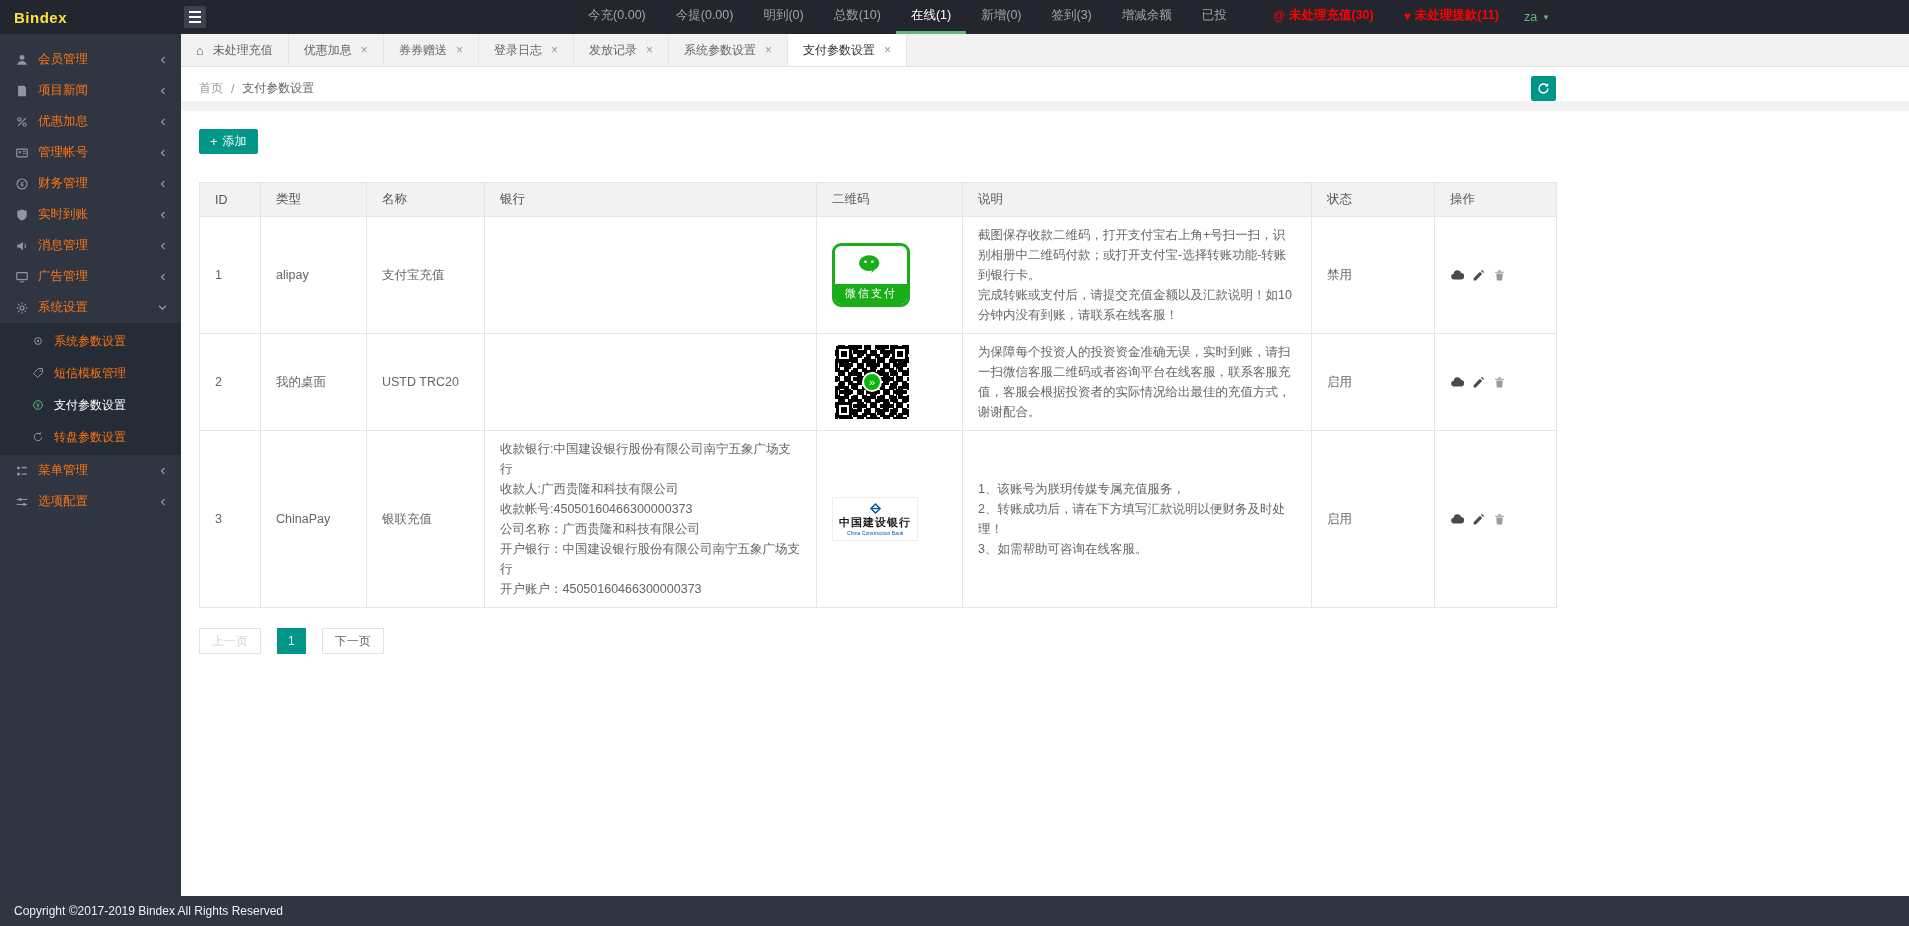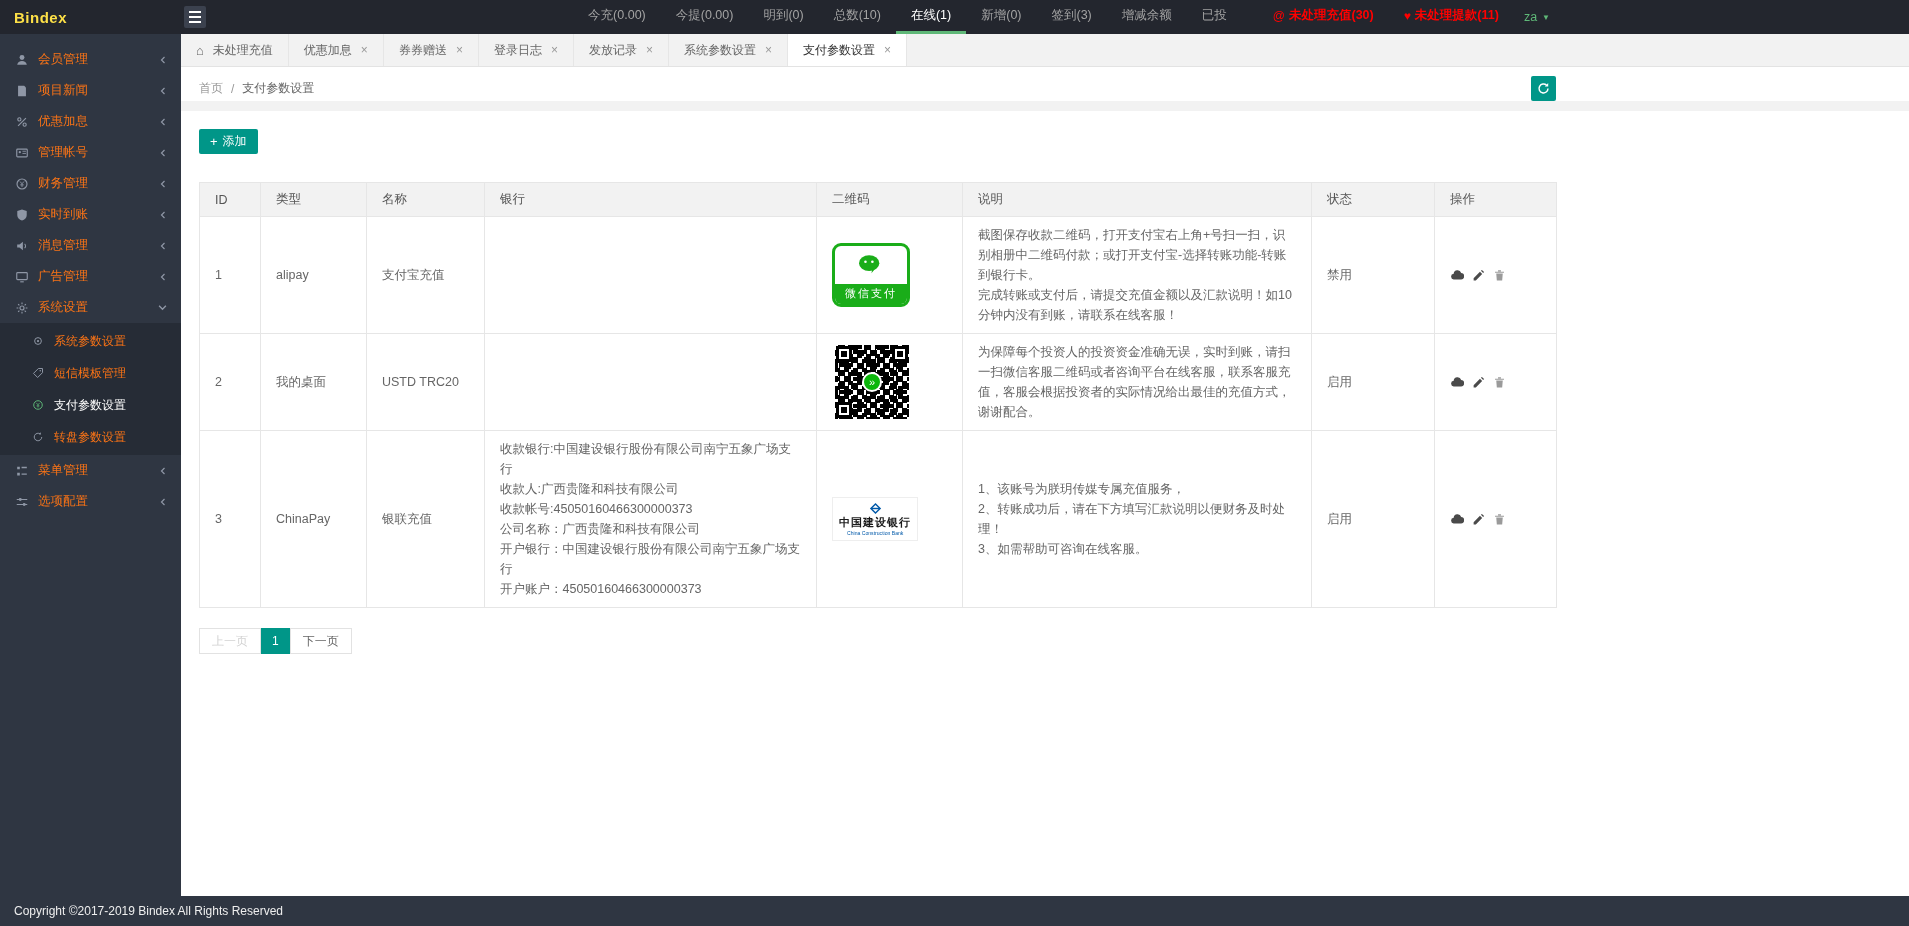--- a/index.html
+++ b/index.html
@@ -56,21 +56,21 @@
   .grid th, .grid td { border:1px solid #e6e6e6; padding:8px 15px; font-size:12.5px; text-align:left; vertical-align:middle; }
   .grid th { background:#f2f2f2; color:#555; font-weight:normal; height:33px; }
   .grid td { color:#666; line-height:1.6; }
   .pre { white-space:pre-line; }
   .desc-red { color:#ff0000; }
   .bankcell { font-size:12px; line-height:1.6; padding-top:6px; padding-bottom:6px; }
 
   .ops { display:flex; gap:8px; align-items:center; }
   .op-btn { border:none; background:none; padding:0; cursor:pointer; display:inline-flex; align-items:center; }
 
-  .pagination { margin-top:20px; display:flex; gap:0; }
+  .pagination { margin-top:20px; display:flex; gap:16px; }
   .page-btn { height:26px; line-height:24px; padding:0 12px; border:1px solid #e2e2e2; background:#fff; font-size:12px; color:#666; cursor:pointer; }
   .page-btn.disabled { color:#d2d2d2; cursor:default; }
   .page-btn.current { background:#009688; border-color:#009688; color:#fff; padding:0 10px; cursor:default; }
 
   .footer { height:30px; flex:0 0 auto; background:#2F3642; color:#eee; font-size:12px; display:flex; align-items:center; padding-left:14px; }
 
   
   .wxpay { width:78px; height:64px; border:3px solid #1AAD19; border-radius:9px; background:#fff; display:flex; flex-direction:column; overflow:hidden; }
   .wxpay .wtop { flex:1; display:flex; align-items:center; justify-content:center; }
   .wxpay .wbot { height:20px; background:#1AAD19; color:#fff; font-size:11px; display:flex; align-items:center; justify-content:center; letter-spacing:2px; }

